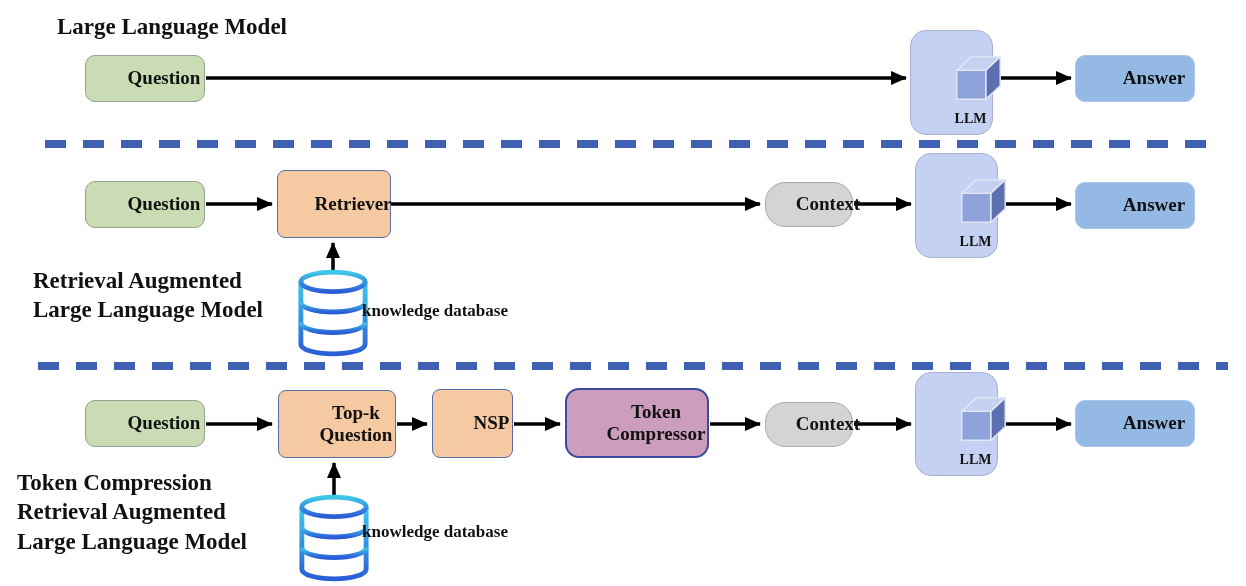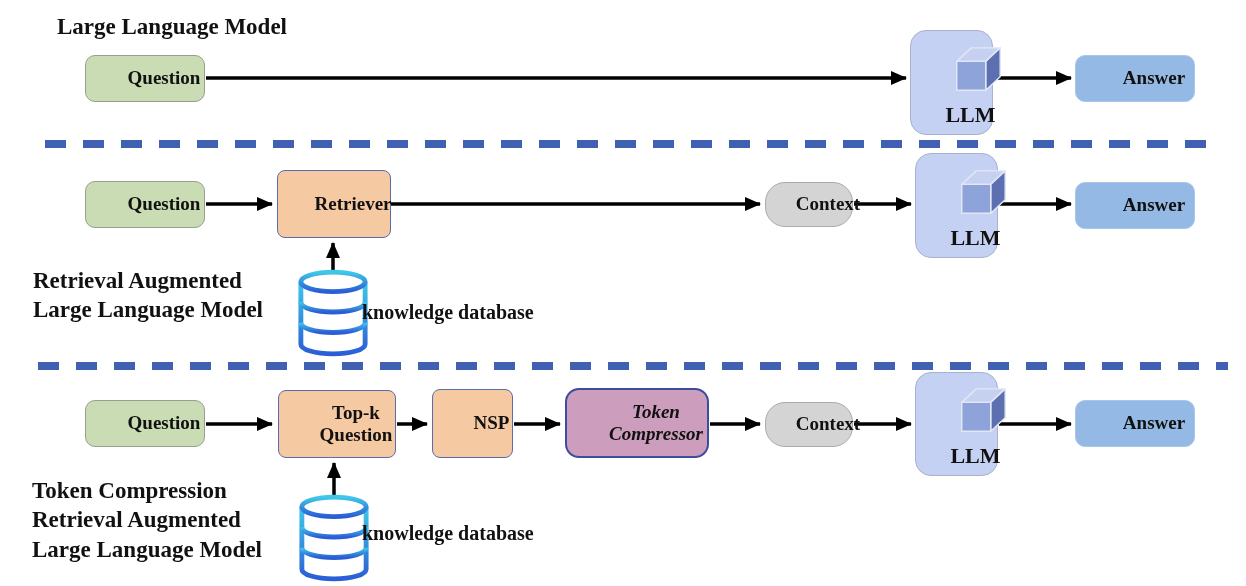--- a/index.html
+++ b/index.html
@@ -18,40 +18,40 @@
     text-align:center;
     font-weight:bold;
     font-size:19px;
     color:#111;
     line-height:1.18;
     white-space:pre-line;
     padding-left:38px;
   }
   .q   {background:#c9dcb4;border:1.5px solid #96a08c;border-radius:10px;}
   .proc{background:#f5c9a2;border:1.5px solid #5a6cae;border-radius:8px;}
-  .tc  {background:#cc9dbc;border:2px solid #3c4d9c;border-radius:14px;font-style:italic;}
+  .tc  {background:#cc9dbc;border:2px solid #3c4d9c;border-radius:14px;}
   .ctx {background:#d4d4d4;border:1.5px solid #ababab;border-radius:20px;}
   .ans {background:#93b9e4;border:1.5px solid #a9c6e8;border-radius:10px;}
   .llmbox{
     background:#c5d1f2;border:1.5px solid #a8b1cf;border-radius:16px;
     flex-direction:column;justify-content:flex-end;
-    padding-bottom:6px;gap:2px;font-size:22px;
+    padding-bottom:6px;gap:2px;font-size:14px;
   }
   .title{
     position:absolute;
     font-weight:bold;
     font-size:23px;
     color:#111;
     line-height:1.28;
     white-space:pre-line;
   }
   .kdb{
     position:absolute;
     font-weight:bold;
-    font-size:20px;
+    font-size:17px;
     color:#111;
     white-space:nowrap;
   }
   .cube{display:block;margin:0 auto;}
   .dbicon{position:absolute;}
 </style>
 </head>
 <body>
 
 <div class="stage">
@@ -138,21 +138,21 @@
         <stop offset="1" stop-color="#2b5ed6"></stop>
       </linearGradient>
     </defs>
     <path d="M5,13 L5,77 A33,10 0 0 0 71,77 L71,13" fill="none" stroke="url(#dbg2)" stroke-width="5"></path>
     <ellipse cx="38" cy="13" rx="33" ry="10" fill="#ffffff" stroke="url(#dbg2)" stroke-width="5"></ellipse>
     <path d="M5,34 A33,10 0 0 0 71,34" fill="none" stroke="url(#dbg2)" stroke-width="5"></path>
     <path d="M5,55 A33,10 0 0 0 71,55" fill="none" stroke="url(#dbg2)" stroke-width="5"></path>
   </svg>
   <div class="kdb" style="left:362px;top:301px;">knowledge database</div>
 
-  <div class="title" style="left:32px;top:468px;margin-top:8px;">Token Compression
+  <div class="title" style="left:17px;top:468px;">Token Compression
 Retrieval Augmented
 Large Language Model</div>
 
   <div class="node q" style="left:85px;top:400px;width:120px;height:47px;">
     <span>Question</span>
   </div>
 
   <div class="node proc" style="left:278px;top:390px;width:118px;height:68px;">
     <span>Top-k
 Question</span>

